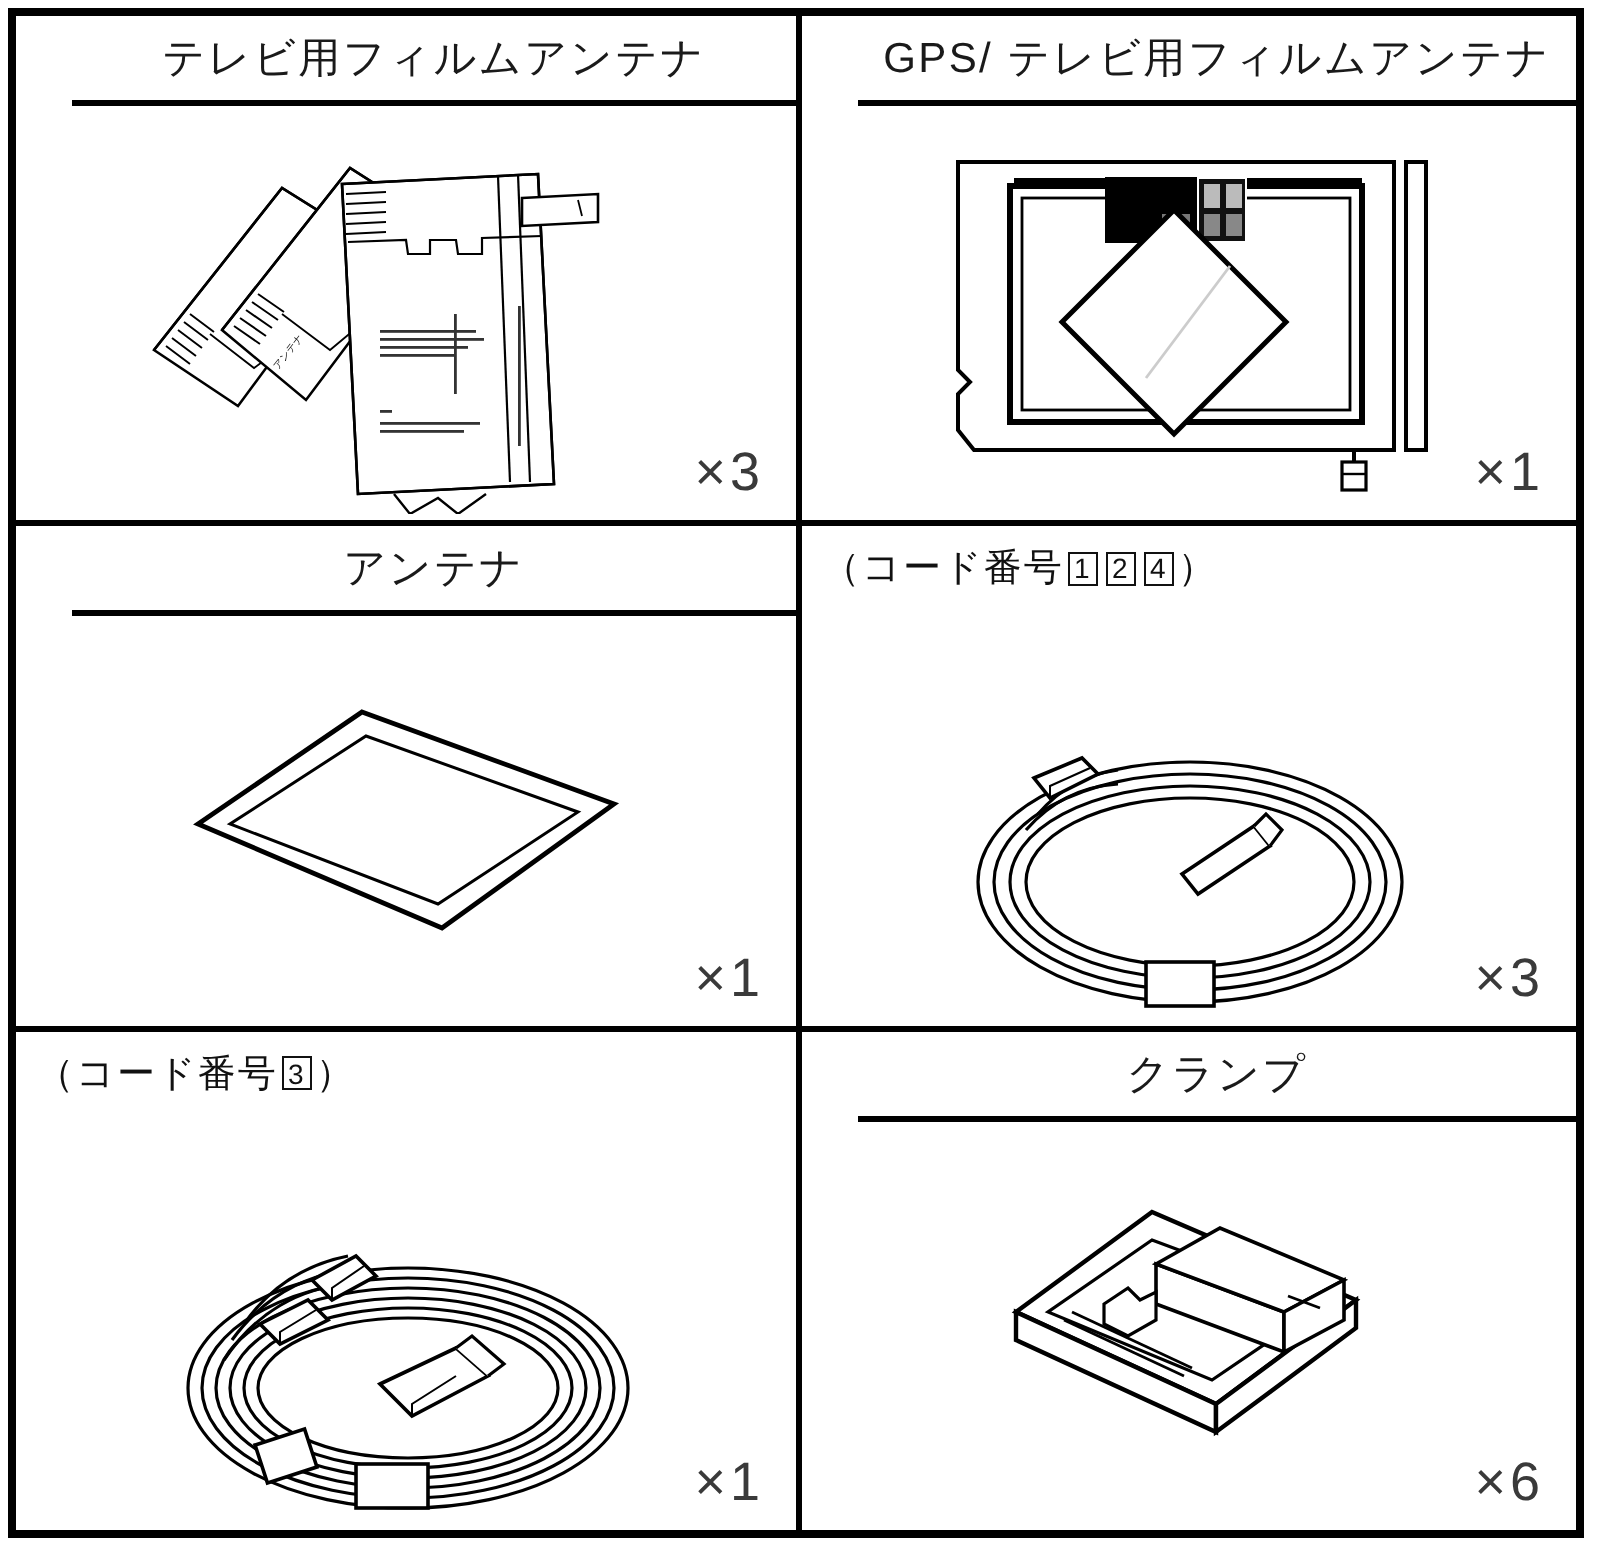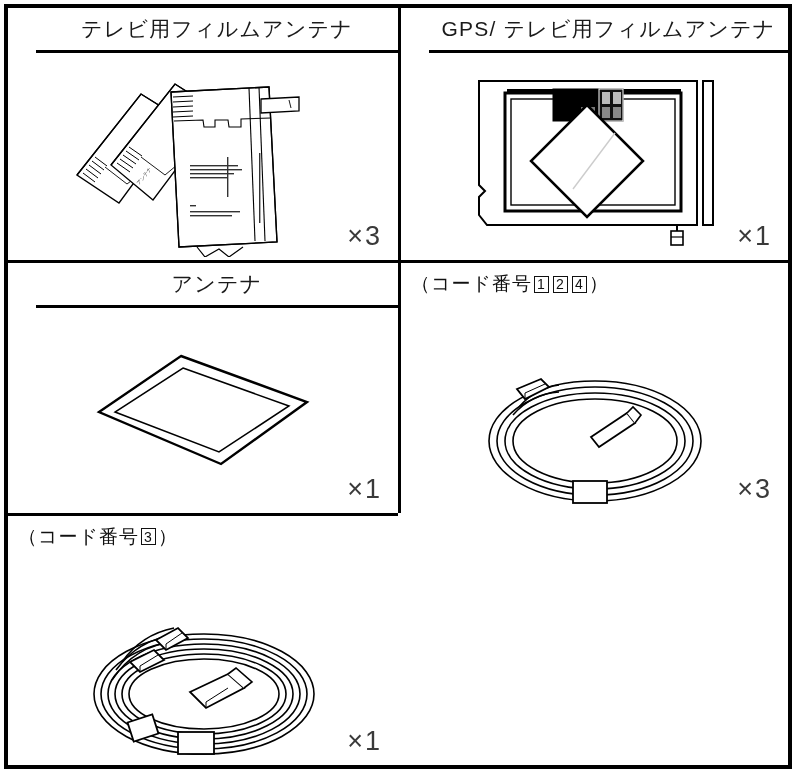--- a/index.html
+++ b/index.html
@@ -266,14 +266,43 @@
           <path d="M128 98 L128 92 L150 78" stroke-width="1"></path>
 
           <rect x="100" y="122" width="36" height="22" fill="#fff" stroke="#000" stroke-width="1.8"></rect>
           <rect x="52" y="108" width="26" height="20" fill="#fff" stroke="#000" stroke-width="1.8" transform="rotate(-18 65 118)"></rect>
         </svg>
       </div>
       <div class="qty">×1</div>
     </div>
   </div>
 
+  <div class="cell row3 col2">
+    <div class="cell-header">
+      <span class="htext">クランプ</span>
+    </div>
+    <div class="cell-body">
+      <div class="art">
+        <svg width="190" height="130" viewBox="0 0 190 130" fill="none" stroke="#000" stroke-width="2.2">
+
+          <path d="M76 8 L178 52 L108 104 L8 58 Z" fill="#fff"></path>
+
+          <path d="M8 58 L8 72 L108 118 L108 104 Z" fill="#fff"></path>
+          <path d="M108 104 L108 118 L178 66 L178 52 Z" fill="#fff"></path>
+
+          <path d="M76 22 L162 54 L106 92 L24 58 Z" fill="#fff" stroke-width="1.6"></path>
+
+          <path d="M78 34 L142 58 L142 78 L78 54 Z" fill="#fff" stroke-width="1.8"></path>
+          <path d="M78 34 L110 16 L172 42 L142 58 Z" fill="#fff" stroke-width="1.8"></path>
+          <path d="M142 58 L172 42 L172 62 L142 78 Z" fill="#fff" stroke-width="1.8"></path>
+
+          <path d="M52 54 L64 46 L70 52 L78 48 L78 62 L64 70 L52 64 Z" fill="#fff" stroke-width="1.6"></path>
+
+          <path d="M32 62 L92 90" stroke-width="1.4"></path>
+          <path d="M36 58 L96 86" stroke-width="1.4"></path>
+          <path d="M144 50 L160 56" stroke-width="1.4"></path>
+        </svg>
+      </div>
+      <div class="qty">×6</div>
+    </div>
+  </div>
 
 </div>
 
 </body></html>

